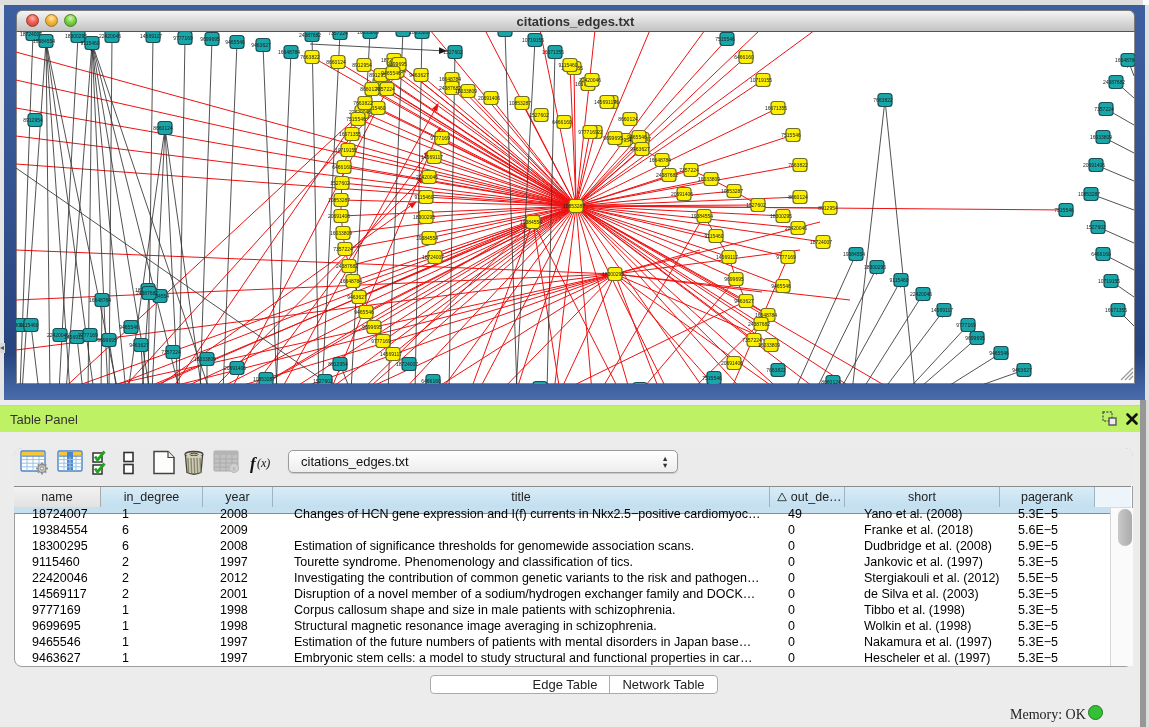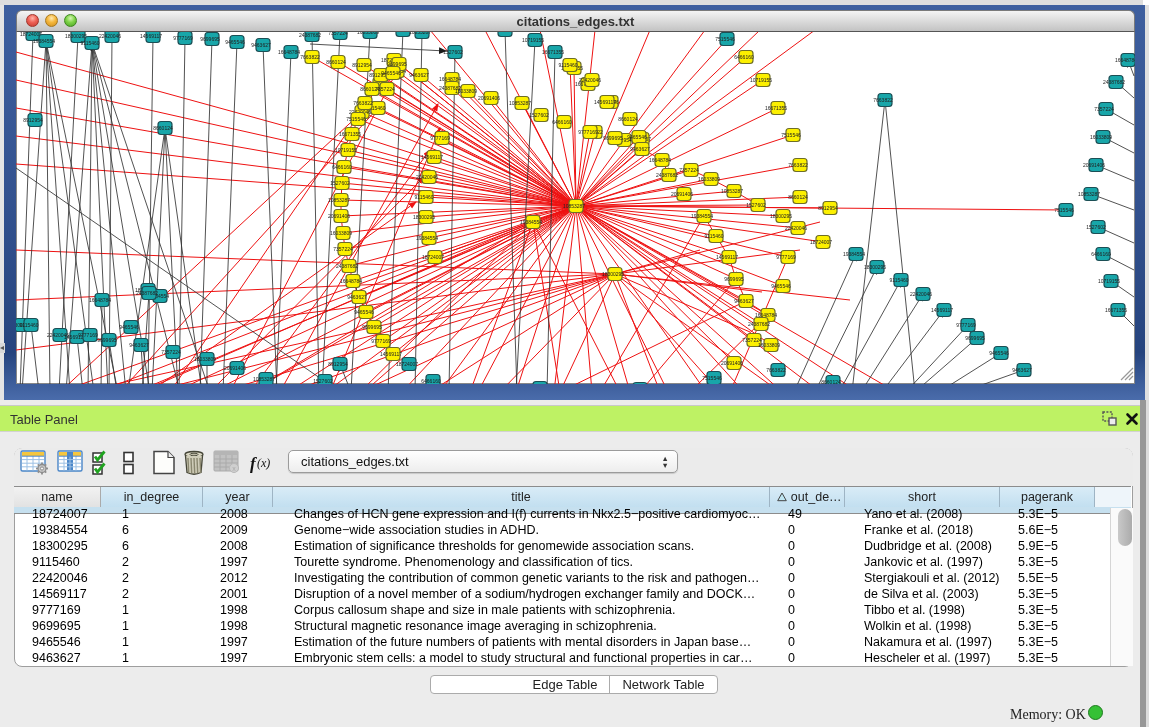--- a/index.html
+++ b/index.html
@@ -747,21 +747,20 @@
     <span style="left:206px">2008</span>
     <span style="left:280px">Changes of HCN gene expression and I(f) currents in Nkx2.5−positive cardiomyoc…</span>
     <span style="left:774px">49</span>
     <span style="left:850px">Yano et al. (2008)</span>
     <span style="left:1004px">5.3E−5</span>
   </div>
 <div class="trow" style="top:523px">
     <span style="left:18px">19384554</span>
     <span style="left:108px">6</span>
     <span style="left:206px">2009</span>
-    <span style="left:280px">Genome−wide association studies in ADHD.</span>
     <span style="left:774px">0</span>
     <span style="left:850px">Franke et al. (2018)</span>
     <span style="left:1004px">5.6E−5</span>
   </div>
 <div class="trow" style="top:539px">
     <span style="left:18px">18300295</span>
     <span style="left:108px">6</span>
     <span style="left:206px">2008</span>
     <span style="left:280px">Estimation of significance thresholds for genomewide association scans.</span>
     <span style="left:774px">0</span>

